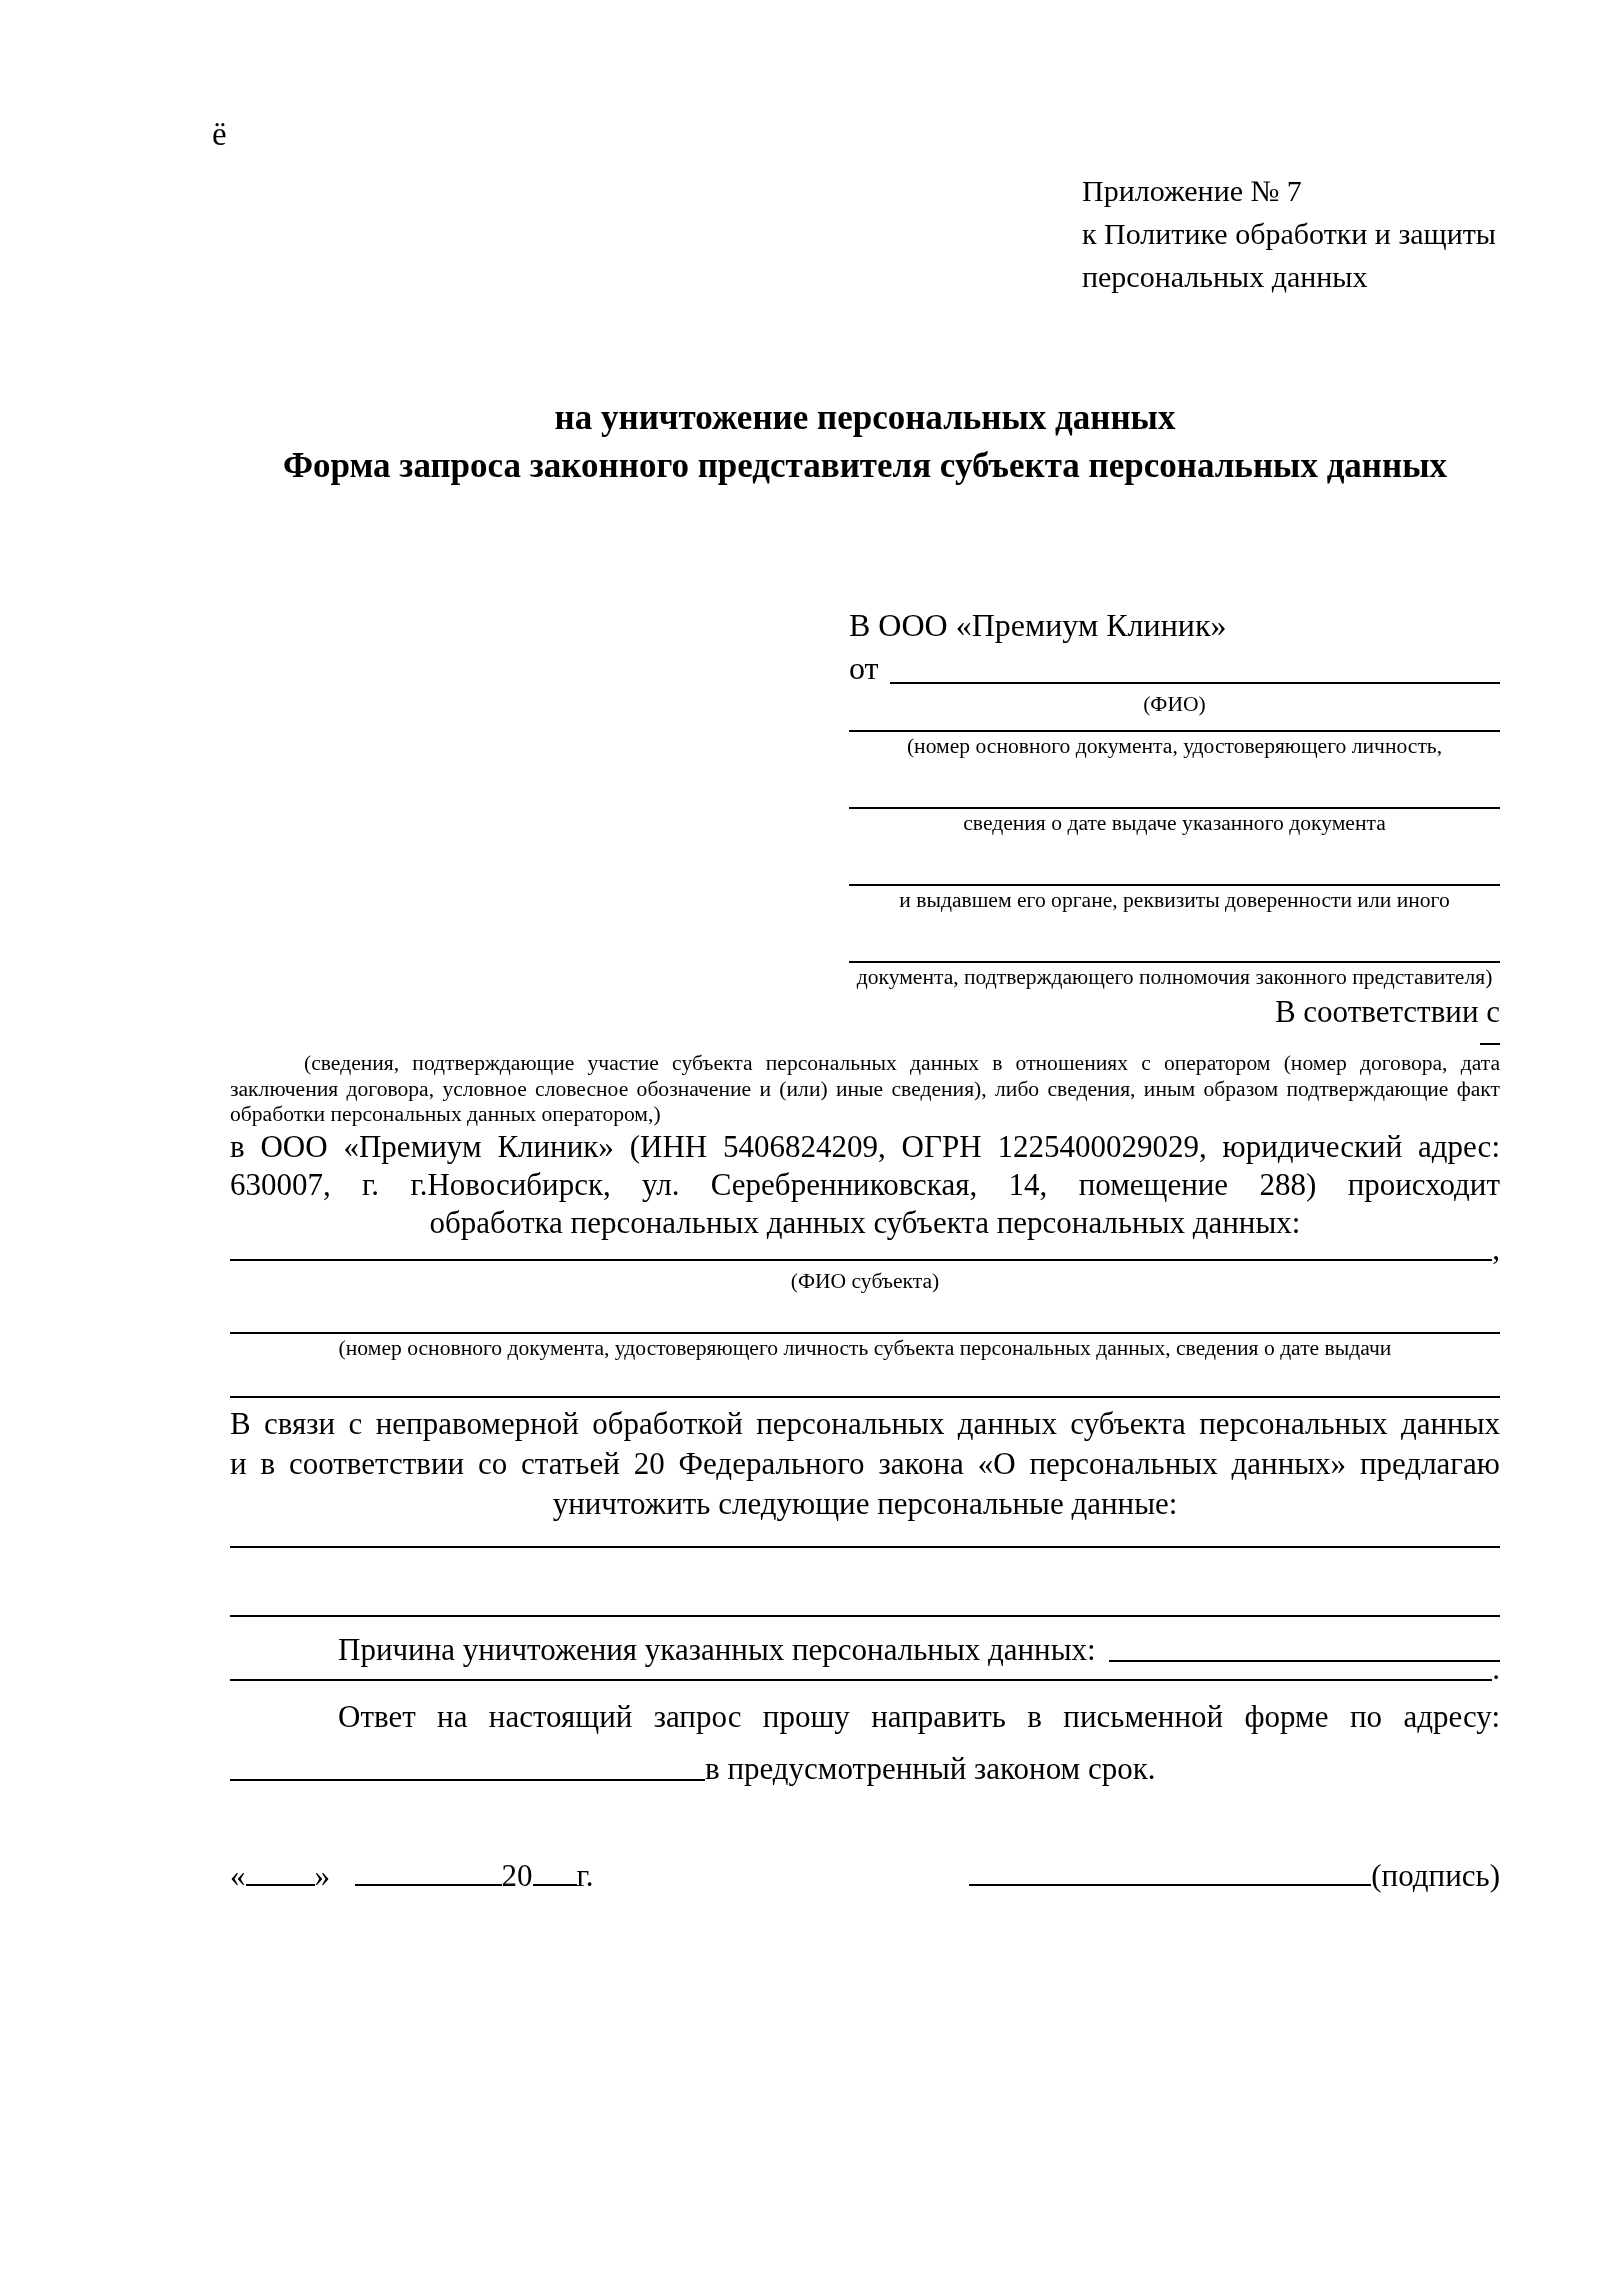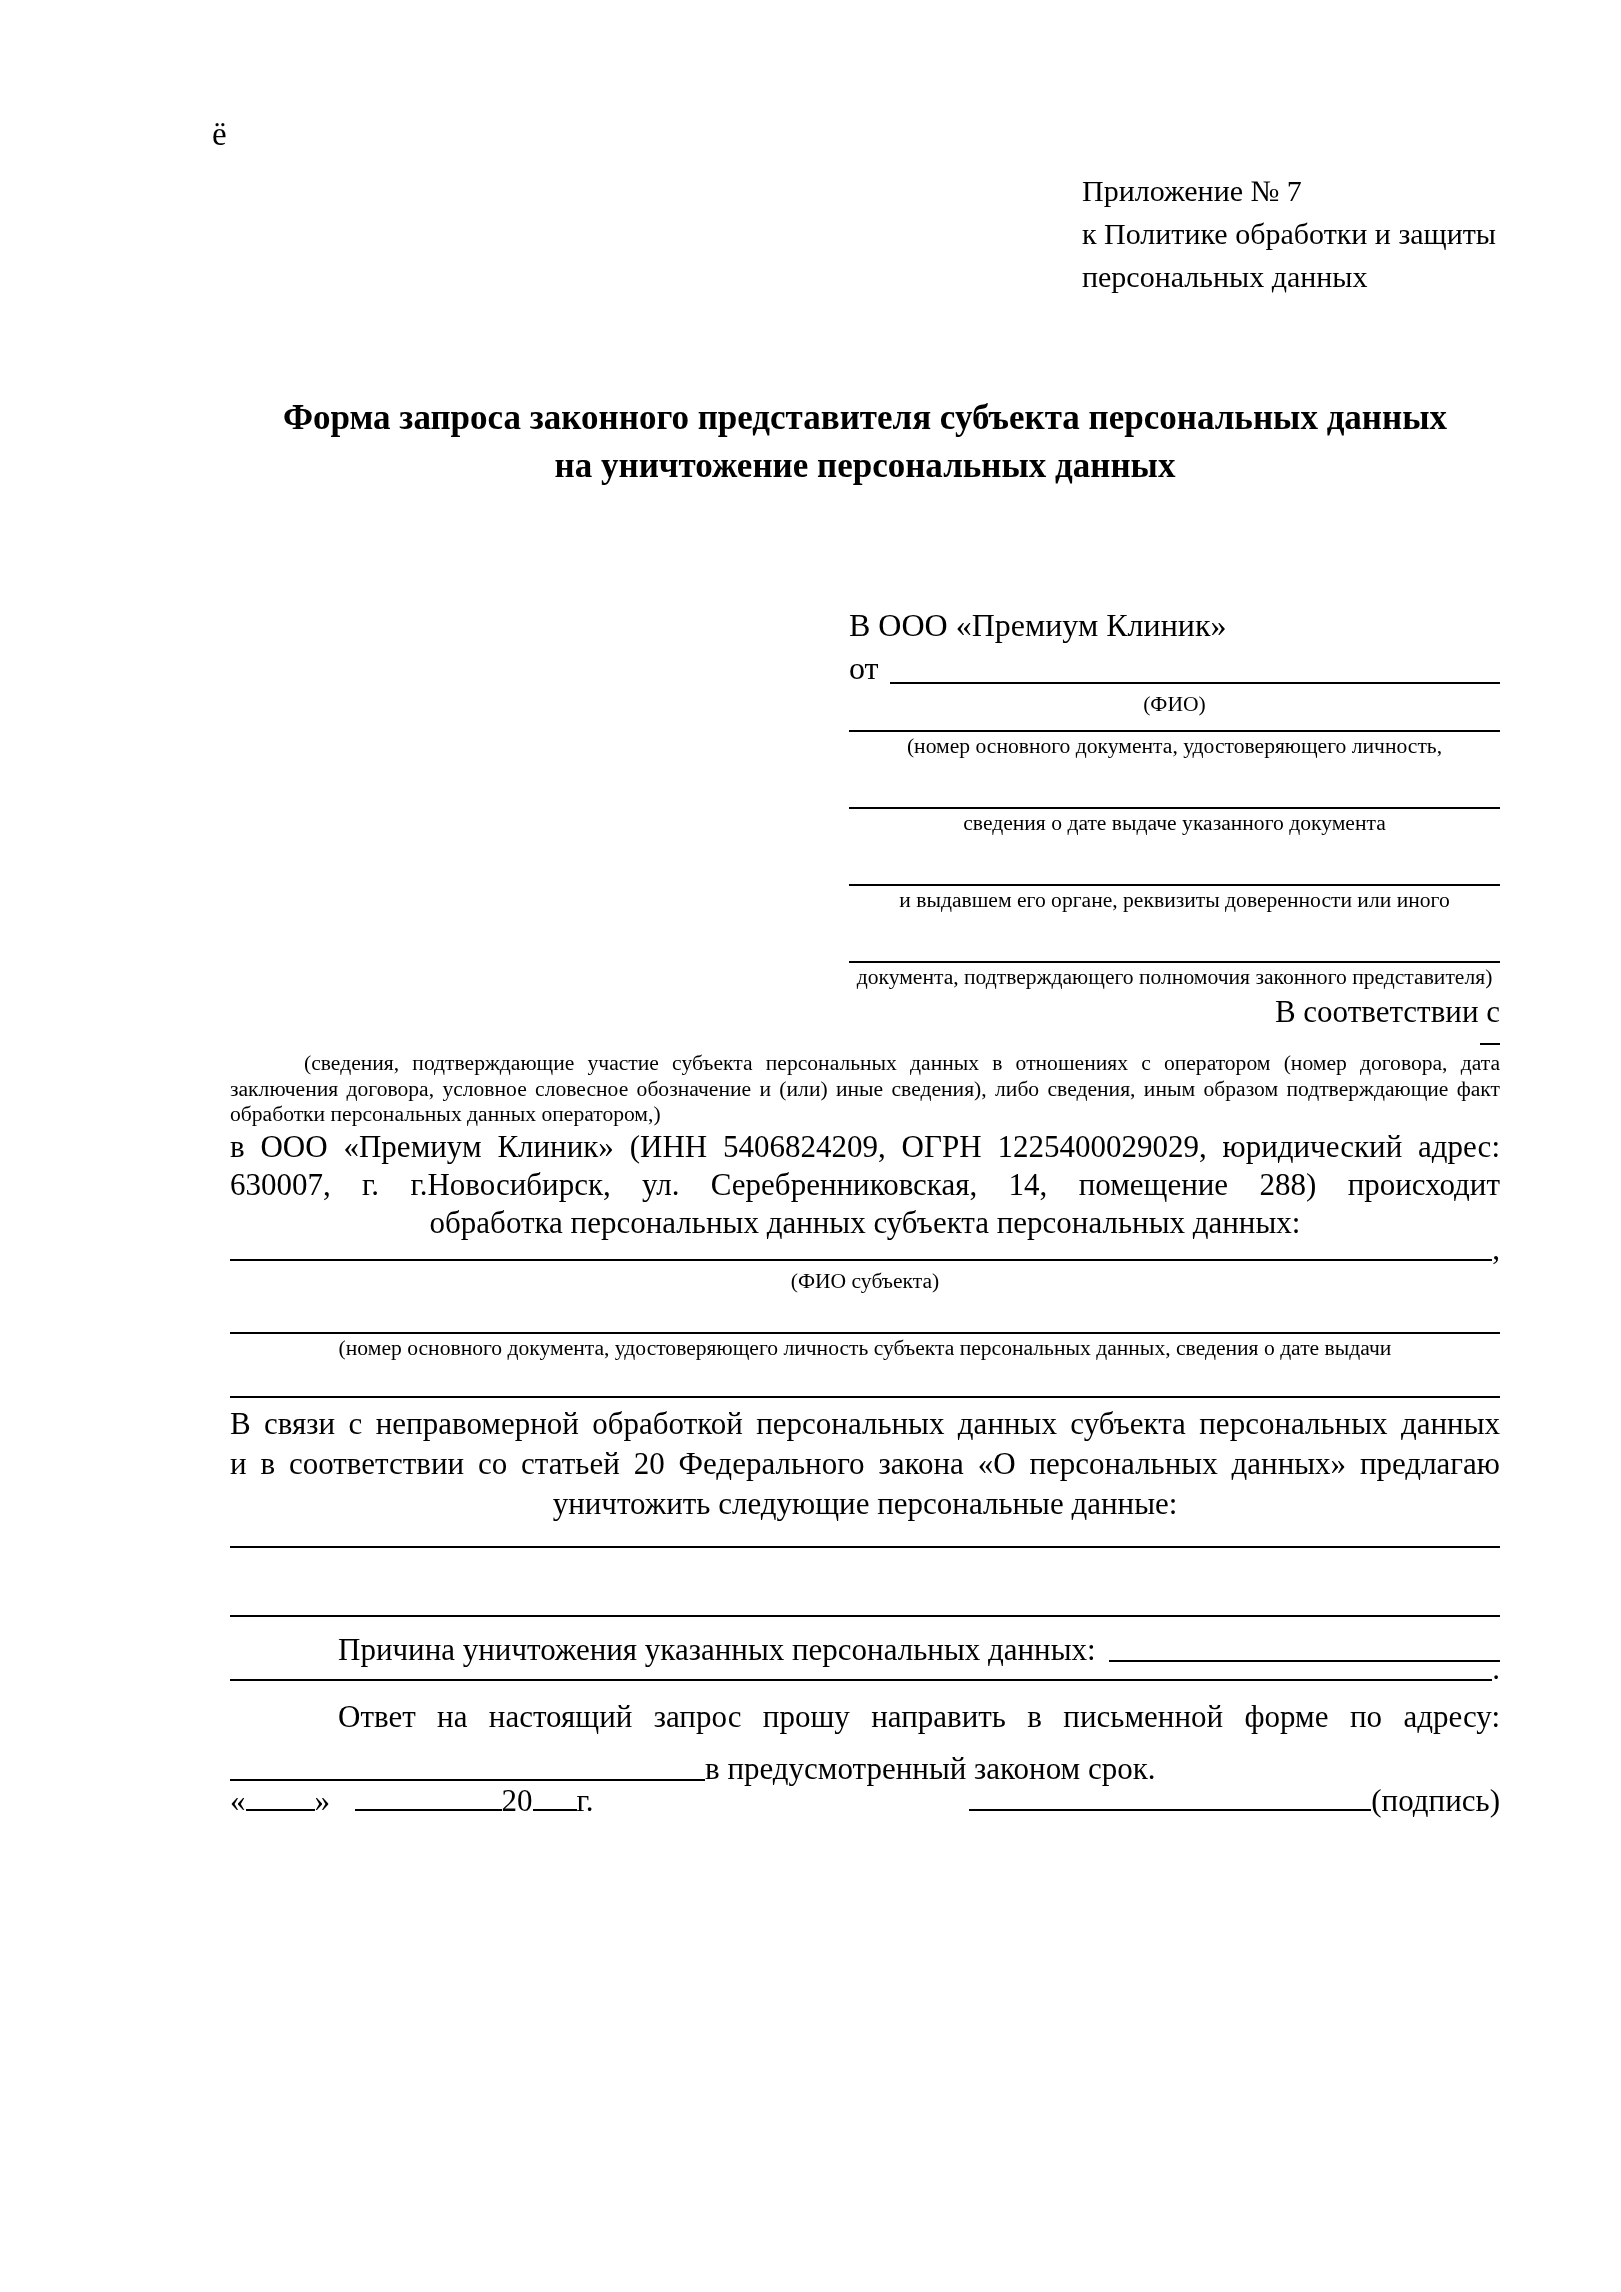--- a/index.html
+++ b/index.html
@@ -41,42 +41,42 @@
   .gap37{height:36px;border-bottom:2.9px solid #000;}
   .gap34{height:33px;border-bottom:2.9px solid #000;}
   .blank23{height:22.5px;border-bottom:2.9px solid #000;}
   .blank68{height:67px;border-bottom:2.9px solid #000;}
   .reason-row{padding-top:7.8px;height:43px;}
   .response{padding-top:9.8px;line-height:39px;text-align:justify;text-align-last:justify;font-family:Liberation Serif, serif;}
   .response .ind{display:inline-block;width:108px;}
   .srok-row{margin-top:8px;height:43px;display:flex;align-items:flex-end;}
   .u485{display:inline-block;width:475px;border-bottom:2.9px solid #000;margin-bottom:5.9px;}
   
-  .footer{left:230px;top:1776px;width:1270px;font-size:31px;display:flex;justify-content:space-between;align-items:flex-end;line-height:43px;}
+  .footer{left:230px;top:1851px;width:1270px;font-size:31px;display:flex;justify-content:space-between;align-items:flex-end;line-height:43px;}
   .useg{display:inline-block;border-bottom:2.9px solid #000;height:33px;vertical-align:baseline;}
   .u70{width:69px;} .u150{width:147px;} .u45{width:44px;} .u410{width:402px;}
   .nw{white-space:nowrap;}
   .sp25{display:inline-block;width:24.5px;}
 </style>
 </head>
 <body>
 
 <div class="page">
 
   <div class="abs stray">ё</div>
 
   <div class="abs appendix">
     <div>Приложение № 7</div>
     <div>к Политике обработки и защиты</div>
     <div>персональных данных</div>
   </div>
 
   <div class="abs title">
+    <div>на уничтожение персональных данных</div>
     <div>Форма запроса законного представителя субъекта персональных данных</div>
-    <div>на уничтожение персональных данных</div>
   </div>
 
   <div class="abs addressee">
     <div>В ООО «Премиум Клиник»</div>
     <div class="row">
       <span>от</span>
       <span class="fill" style="margin-left:11.8px;"></span>
     </div>
     <div class="cap">(ФИО)</div>
 

